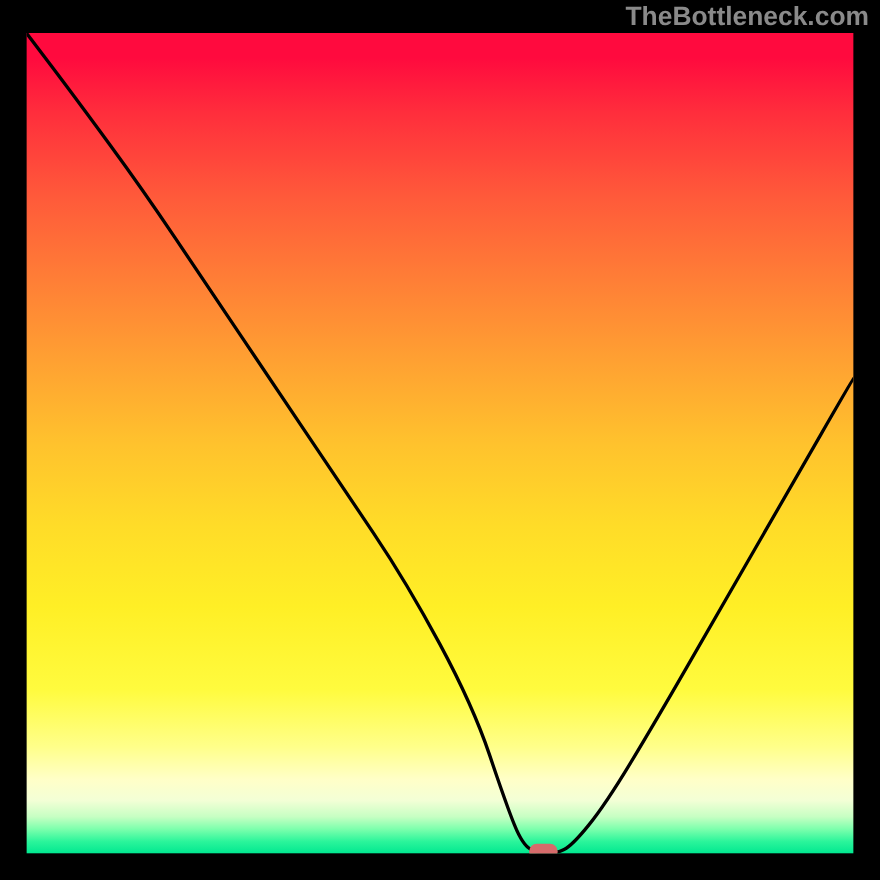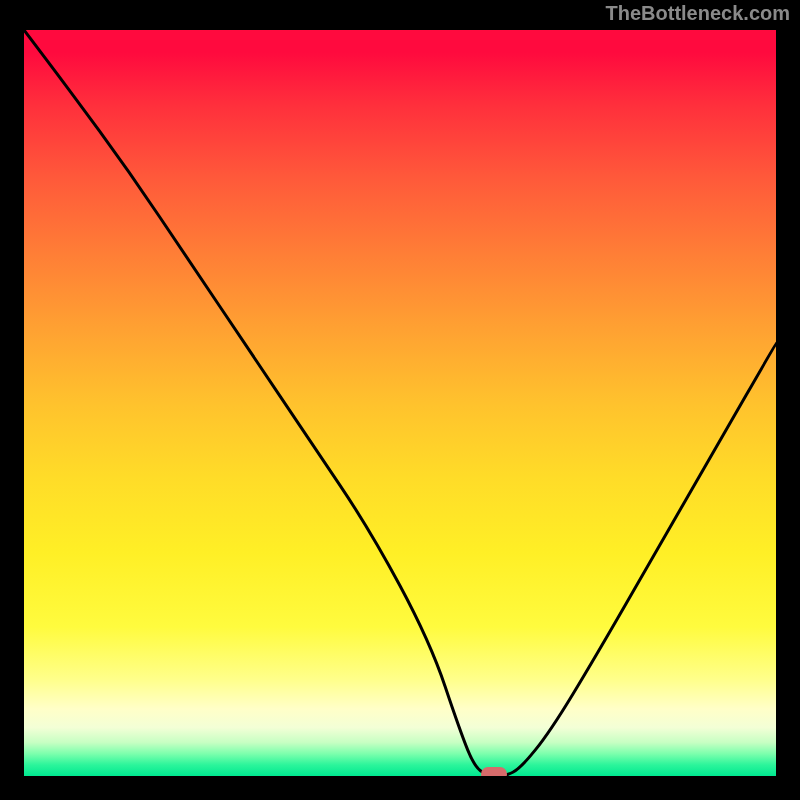--- a/index.html
+++ b/index.html
@@ -16,21 +16,21 @@
     top: 0;
     width: 800px;
     height: 800px;
     background: #000;
   }
   .watermark {
     position: absolute;
     top: 2px;
     right: 10px;
     font-family: Arial, Helvetica, sans-serif;
-    font-size: 20px;
+    font-size: 24px;
     font-weight: 600;
     color: #8a8a8a;
     letter-spacing: 0px;
   }
   .plot {
     position: absolute;
     left: 24px;
     top: 30px;
     width: 752px;
     height: 746px;

